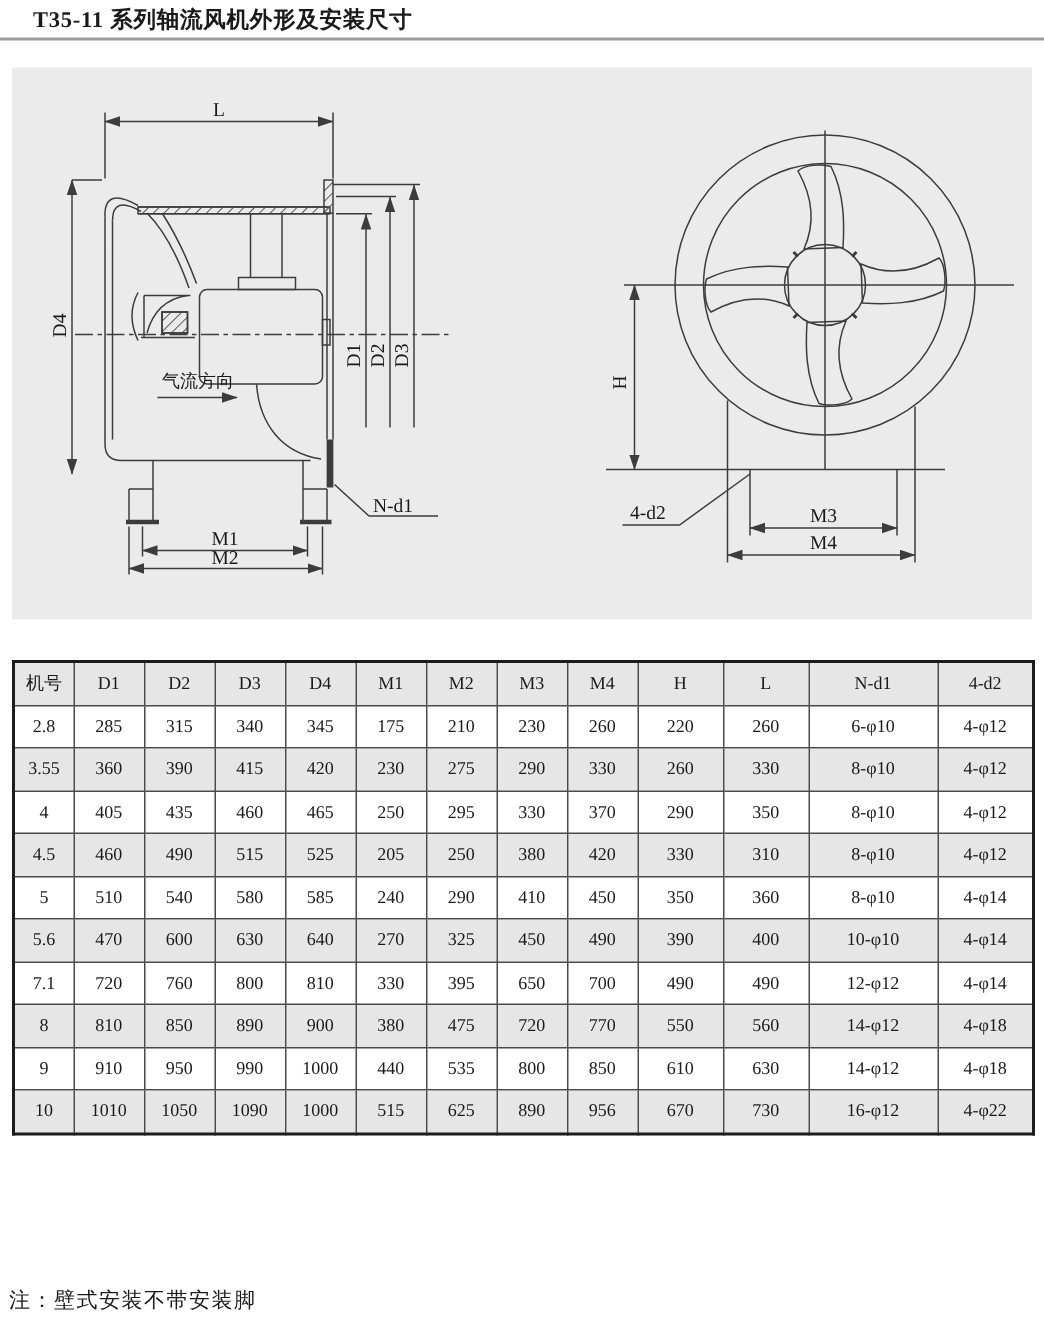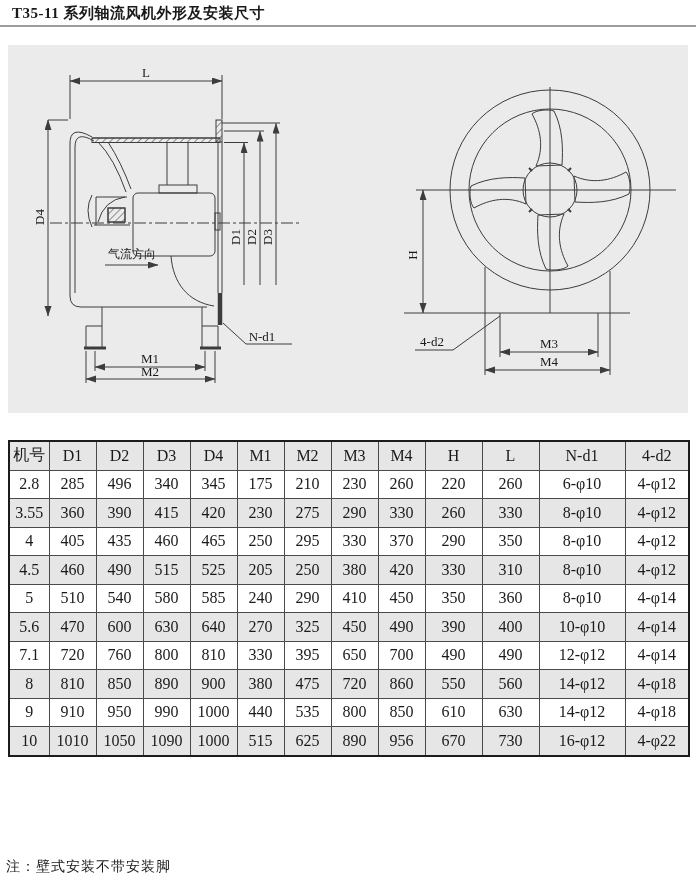--- a/index.html
+++ b/index.html
@@ -2,40 +2,40 @@
 <html style="--panel-bg: #ebebeb; --row-shade: #e6e6e6; --line: #3c3c3c;"><head>
 <meta charset="utf-8">
 <style>
   html,body{margin:0;padding:0;}
   body{
     position:relative;width:696px;height:884px;background:#fff;
     font-family:"Liberation Serif","DejaVu Serif",serif;color:#1a1a1a;
     overflow:hidden;
   }
   .page-title{
-    position:absolute;left:12px;top:4px;font-size:15px;font-weight:bold;
+    position:absolute;left:22px;top:4px;font-size:15px;font-weight:bold;
     letter-spacing:.5px;white-space:nowrap;
   }
   .title-rule{
     position:absolute;left:0;right:0;top:25px;height:2px;background:#9c9c9c;
   }
   .drawing-panel{
     position:absolute;left:8px;top:45px;width:680px;height:368px;
     background:var(--panel-bg,#ebebeb);
   }
   .drawing-panel svg{display:block;}
   svg text{
     font-family:"Liberation Serif","DejaVu Serif",serif;
     fill:#1a1a1a;stroke:none;font-size:13px;
   }
   svg text.cjk{font-family:"Liberation Sans","DejaVu Sans",sans-serif;font-size:12px;}
   .spec-table{
     position:absolute;left:8px;top:440px;width:680px;
     border-collapse:collapse;table-layout:fixed;
-    font-size:16px;text-align:center;
+    font-size:12px;text-align:center;
     border:2px solid #1c1c1c;
   }
   .spec-table th,.spec-table td{
     border:1px solid #4a4a4a;height:27.5px;padding:0;
     font-weight:normal;white-space:nowrap;overflow:hidden;
   }
   .spec-table thead th{background:var(--row-shade,#e6e6e6);}
   .spec-table tbody tr:nth-child(even){background:var(--row-shade,#e6e6e6);}
   .footnote{
     position:absolute;left:6px;top:858px;font-size:14px;
@@ -211,21 +211,21 @@
         <th>H</th>
         <th>L</th>
         <th>N-d1</th>
         <th>4-d2</th>
       </tr>
   </thead>
   <tbody>
       <tr>
         <td>2.8</td>
         <td>285</td>
-        <td>496</td>
+        <td>315</td>
         <td>340</td>
         <td>345</td>
         <td>175</td>
         <td>210</td>
         <td>230</td>
         <td>260</td>
         <td>220</td>
         <td>260</td>
         <td>6-φ10</td>
         <td>4-φ12</td>
@@ -322,21 +322,21 @@
       </tr>
       <tr>
         <td>8</td>
         <td>810</td>
         <td>850</td>
         <td>890</td>
         <td>900</td>
         <td>380</td>
         <td>475</td>
         <td>720</td>
-        <td>860</td>
+        <td>770</td>
         <td>550</td>
         <td>560</td>
         <td>14-φ12</td>
         <td>4-φ18</td>
       </tr>
       <tr>
         <td>9</td>
         <td>910</td>
         <td>950</td>
         <td>990</td>

